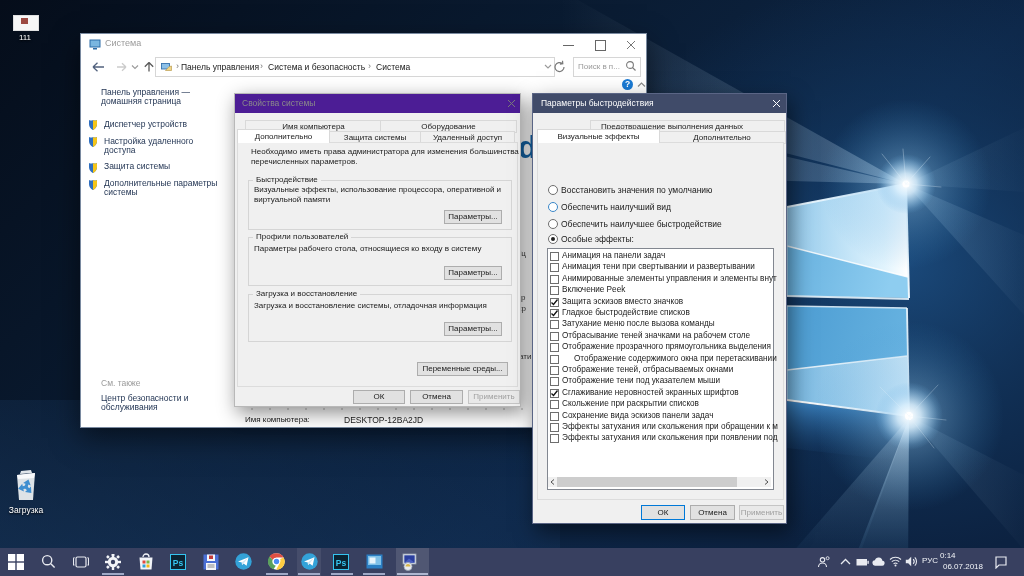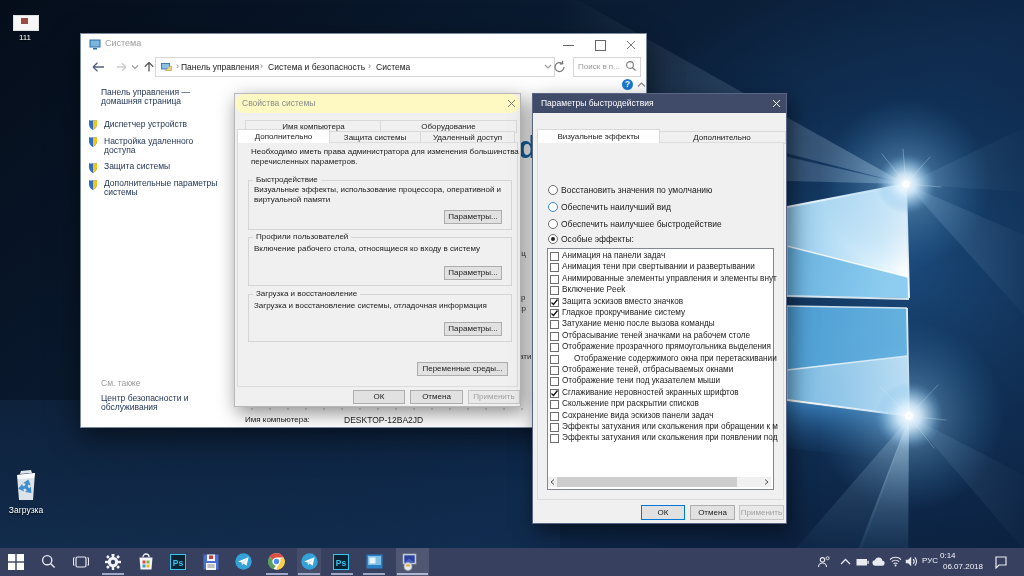--- a/index.html
+++ b/index.html
@@ -235,60 +235,61 @@
   <div class="frag" style="left:436px;top:215px;">Гц</div>
   <div class="frag" style="left:440px;top:259px;">р</div>
   <div class="frag" style="left:437px;top:270px;">кр</div>
   <div class="frag" style="left:438px;top:318px;">ати</div>
   <div class="abs" style="left:170px;top:374px;width:280px;height:1.5px;background:repeating-linear-gradient(90deg,#cccccc 0 2px,transparent 2px 18px);opacity:0.8;"></div>
   <div class="t8 abs" style="left:164px;top:381px;">Имя компьютера:</div>
   <div class="t85 abs" style="left:263px;top:381px;">DESKTOP-12BA2JD</div>
 </div>
 
 <div id="propdlg" class="abs">
-  <div class="dlgtitle" style="background:#fef9c3;color:#8a8a8a;padding-left:7px;border-radius:9px;">Свойства системы</div>
+  <div class="dlgtitle" style="background:#4c1d95;color:#8a8a8a;padding-left:7px;">Свойства системы</div>
   <svg class="abs" style="left:272px;top:5px;" width="9" height="9" viewBox="0 0 9 9">
     <path d="M1 1 L8 8 M8 1 L1 8" stroke="#7a7a7a" stroke-width="1"></path>
   </svg>
 
   <div class="tab" style="left:10px;top:26px;width:135px;height:11px;line-height:11px;">Имя компьютера</div>
   <div class="tab" style="left:145px;top:26px;width:135px;height:11px;line-height:11px;">Оборудование</div>
   <div class="tab tabact" style="left:2px;top:35px;width:91px;height:13px;line-height:13px;border-bottom:none;">Дополнительно</div>
   <div class="tab" style="left:93px;top:37px;width:92px;height:11px;line-height:11px;">Защита системы</div>
   <div class="tab" style="left:185px;top:37px;width:93px;height:11px;line-height:11px;">Удаленный доступ</div>
   <div class="abs" style="left:2px;top:48px;width:279px;height:243px;border:1px solid #dcdcdc;background:#f0f0f0;"></div>
   <div class="abs t8" style="left:16px;top:53px;line-height:9.5px;">Необходимо иметь права администратора для изменения большинства<br>перечисленных параметров.</div>
 
   <div class="grp" style="left:13px;top:86px;width:262px;height:48px;"></div>
   <div class="grplab" style="left:18px;top:81px;">Быстродействие</div>
   <div class="abs t8" style="left:19px;top:91px;line-height:9.5px;">Визуальные эффекты, использование процессора, оперативной и<br>виртуальной памяти</div>
   <div class="btn" style="left:209px;top:116px;width:56px;height:12px;line-height:12px;">Параметры...</div>
 
   <div class="grp" style="left:13px;top:143px;width:262px;height:47px;"></div>
   <div class="grplab" style="left:18px;top:138px;text-align:right;">Профили пользователей</div>
-  <div class="abs t8" style="left:19px;top:150px;">Включение рабочего стола, относящиеся ко входу в систему</div>
+  <div class="abs t8" style="left:19px;top:150px;">Параметры рабочего стола, относящиеся ко входу в систему</div>
   <div class="btn" style="left:209px;top:172px;width:56px;height:12px;line-height:12px;">Параметры...</div>
 
   <div class="grp" style="left:13px;top:200px;width:262px;height:46px;"></div>
   <div class="grplab" style="left:18px;top:195px;">Загрузка и восстановление</div>
   <div class="abs t8" style="left:19px;top:207px;">Загрузка и восстановление системы, отладочная информация</div>
   <div class="btn" style="left:209px;top:228px;width:56px;height:12px;line-height:12px;">Параметры...</div>
   <div class="btn" style="left:182px;top:268px;width:89px;height:12px;line-height:12px;">Переменные среды...</div>
 
   <div class="btn" style="left:118px;top:296px;width:50px;height:12px;line-height:12px;">ОК</div>
   <div class="btn" style="left:175px;top:296px;width:51px;height:12px;line-height:12px;">Отмена</div>
   <div class="btn" style="left:233px;top:296px;width:50px;height:12px;line-height:12px;color:#9f9f9f;border-color:#c5c5c5;background:#e9e9e9;">Применить</div>
 </div>
 
 <div id="perfdlg" class="abs">
   <div class="dlgtitle" style="background:#404b69;color:#fff;padding-left:8px;">Параметры быстродействия</div>
   <svg class="abs" style="left:239px;top:5px;" width="9" height="9" viewBox="0 0 9 9">
     <path d="M1 1 L8 8 M8 1 L1 8" stroke="#fff" stroke-width="1"></path>
   </svg>
 
+  <div class="tab" style="left:57px;top:26px;width:183px;height:11px;line-height:11px;text-align:left;padding-left:10px;">Предотвращение выполнения данных</div>
   <div class="tab tabact" style="left:4px;top:35px;width:121px;height:13px;line-height:13px;border-bottom:none;">Визуальные эффекты</div>
   <div class="tab" style="left:125px;top:37px;width:126px;height:11px;line-height:11px;">Дополнительно</div>
   <div class="abs" style="left:4px;top:48px;width:245px;height:356px;border:1px solid #dcdcdc;background:#f0f0f0;"></div>
 
   <div class="radio" style="left:15px;top:91px;"></div>
   <div class="abs t85" style="left:28px;top:91px;">Восстановить значения по умолчанию</div>
   <div class="radio" style="left:15px;top:108px;border-color:#3a87c8;"></div>
   <div class="abs t85" style="left:28px;top:108px;">Обеспечить наилучший вид</div>
   <div class="radio" style="left:15px;top:125px;"></div>
   <div class="abs t85" style="left:28px;top:125px;">Обеспечить наилучшее быстродействие</div>
@@ -308,21 +309,21 @@
   <div class="item" style="left:29px;top:191.2px;">Включение Peek</div>
   <div class="chk" style="left:17px;top:203.6px;"></div>
   <svg class="abs" style="left:17px;top:203.6px;" width="9" height="9" viewBox="0 0 9 9">
         <path d="M1.5 4.5 L3.5 6.5 L7.5 1.5" stroke="#111" stroke-width="1.3" fill="none"></path>
       </svg>
   <div class="item" style="left:29px;top:202.6px;">Защита эскизов вместо значков</div>
   <div class="chk" style="left:17px;top:215.0px;"></div>
   <svg class="abs" style="left:17px;top:215.0px;" width="9" height="9" viewBox="0 0 9 9">
         <path d="M1.5 4.5 L3.5 6.5 L7.5 1.5" stroke="#111" stroke-width="1.3" fill="none"></path>
       </svg>
-  <div class="item" style="left:29px;top:214.0px;">Гладкое прокручивание систему</div>
+  <div class="item" style="left:29px;top:214.0px;">Гладкое быстродействие списков</div>
   <div class="chk" style="left:17px;top:226.4px;"></div>
   <div class="item" style="left:29px;top:225.4px;">Затухание меню после вызова команды</div>
   <div class="chk" style="left:17px;top:237.8px;"></div>
   <div class="item" style="left:29px;top:236.8px;">Отбрасывание теней значками на рабочем столе</div>
   <div class="chk" style="left:17px;top:249.2px;"></div>
   <div class="item" style="left:29px;top:248.2px;">Отображение прозрачного прямоугольника выделения</div>
   <div class="chk" style="left:17px;top:260.6px;"></div>
   <div class="item" style="left:41px;top:259.6px;">Отображение содержимого окна при перетаскивании</div>
   <div class="chk" style="left:17px;top:272.0px;"></div>
   <div class="item" style="left:29px;top:271.0px;">Отображение теней, отбрасываемых окнами</div>

